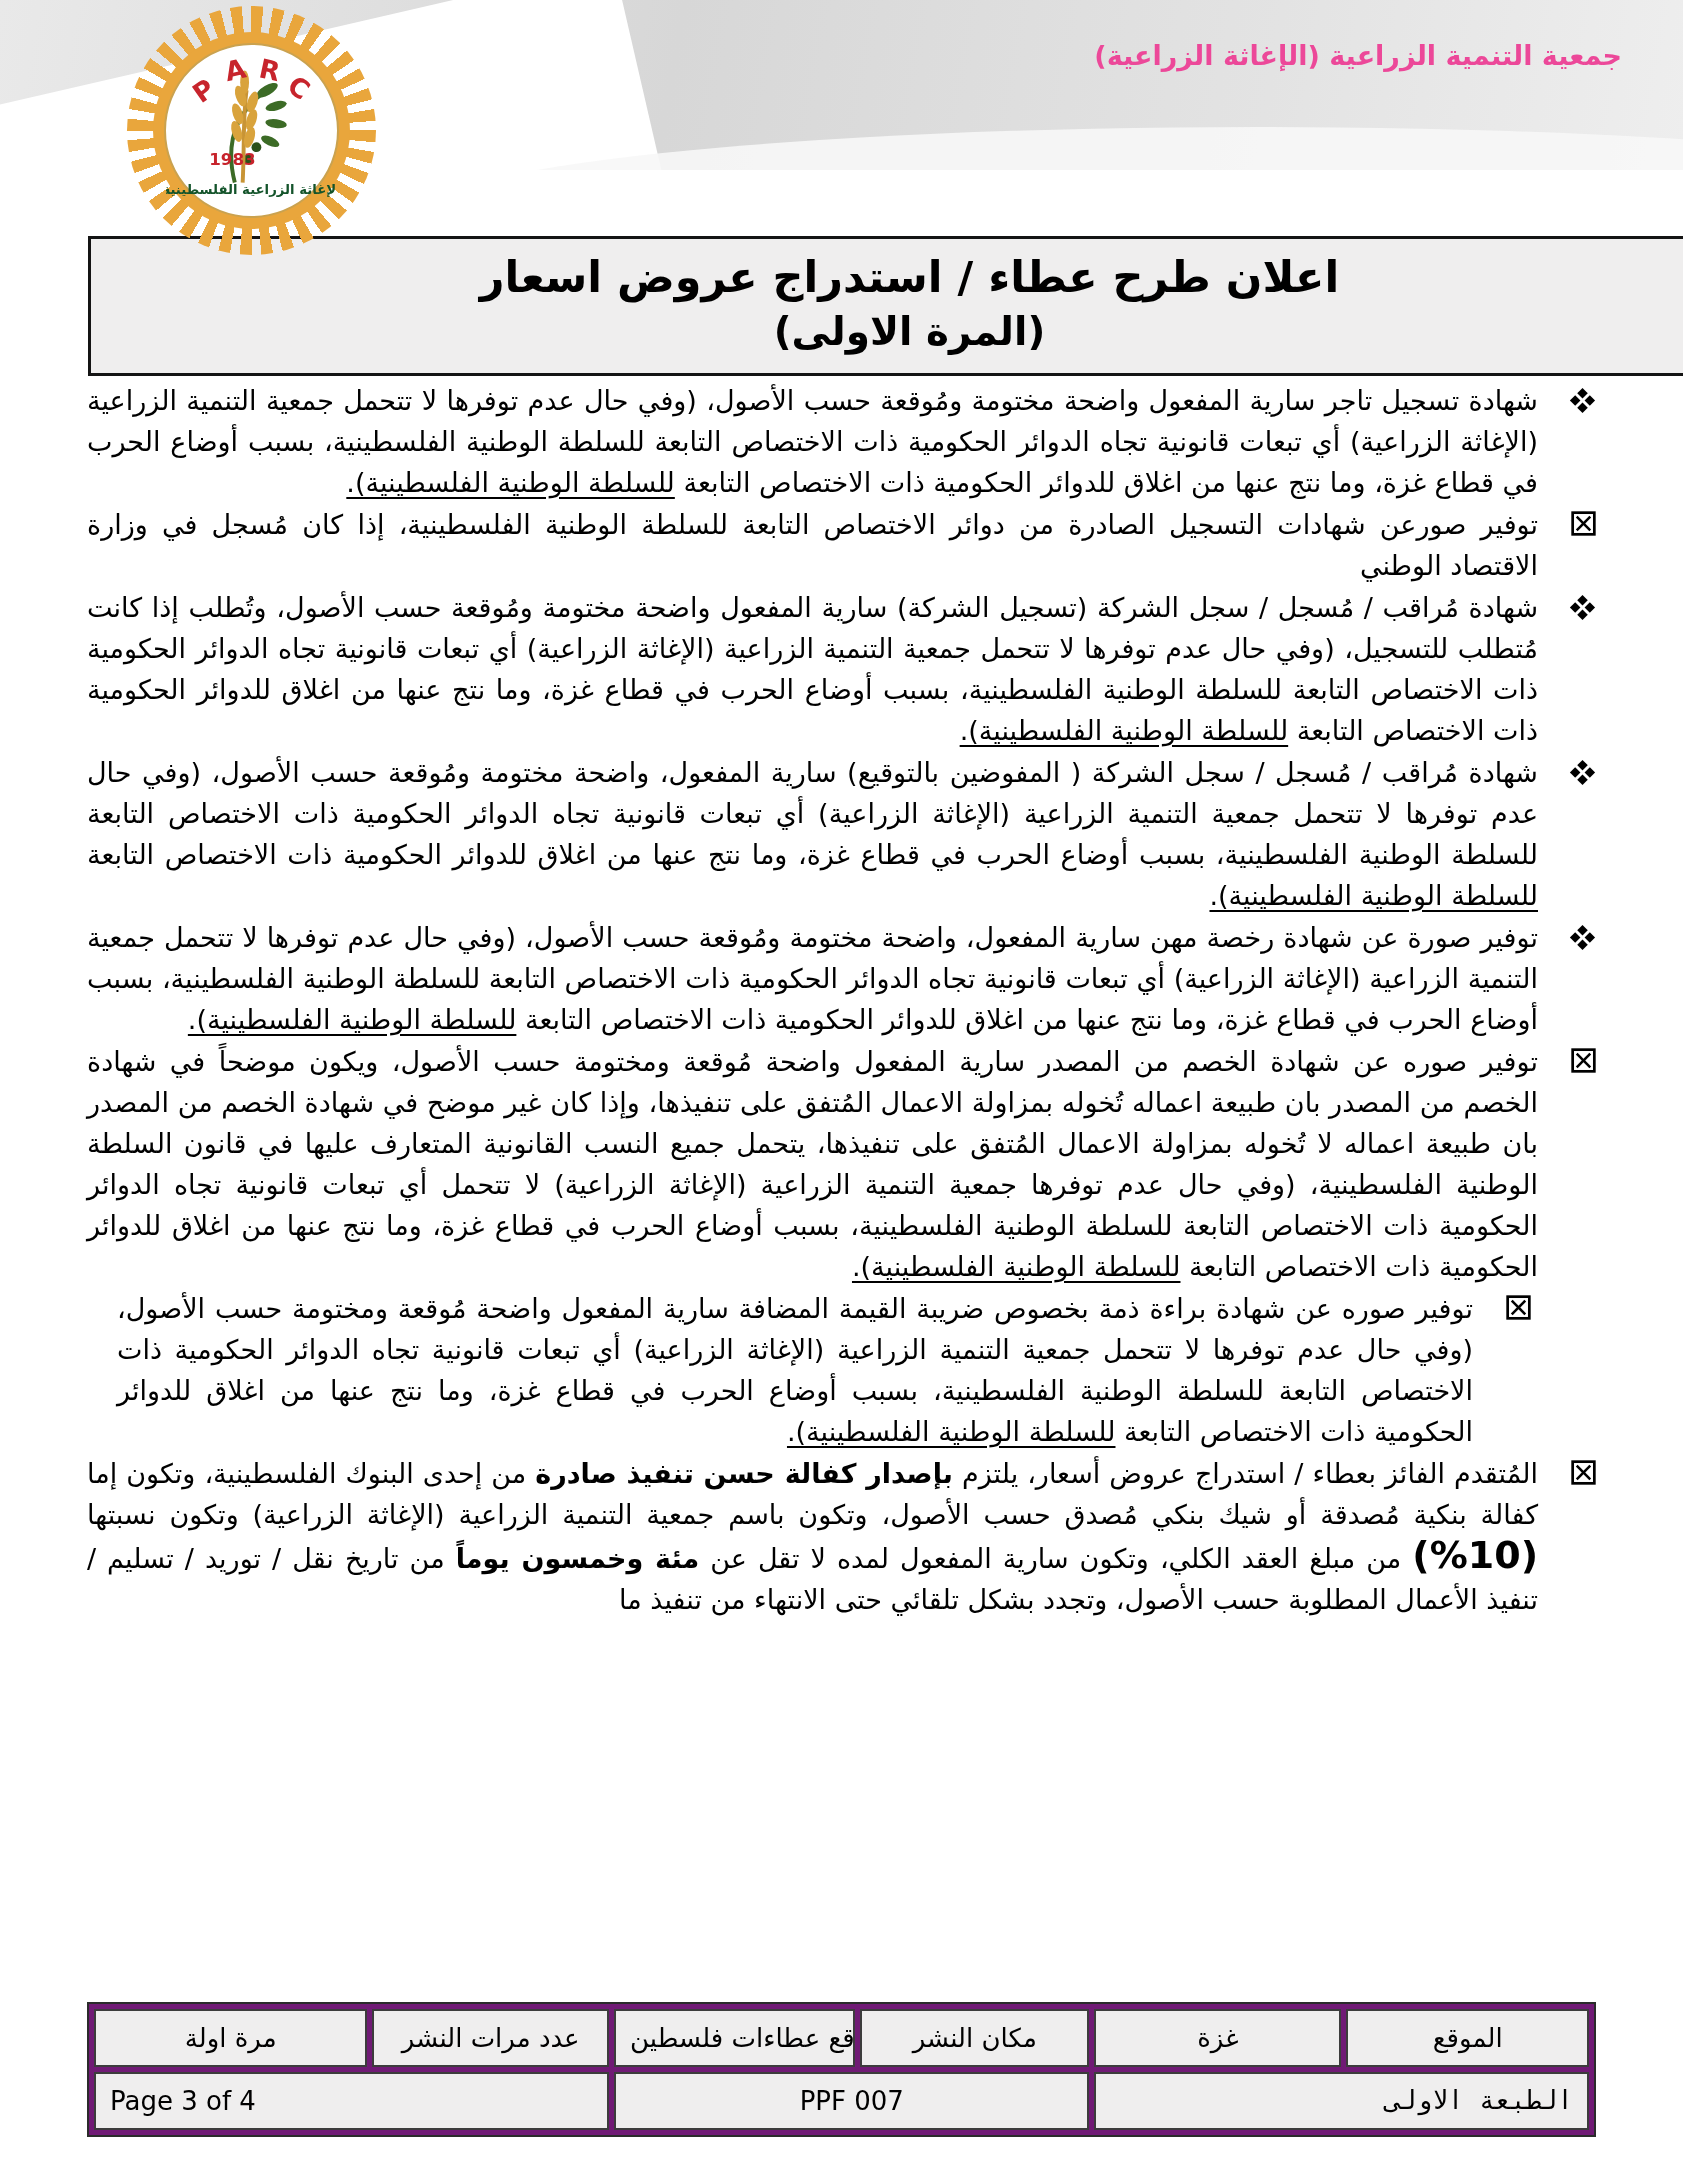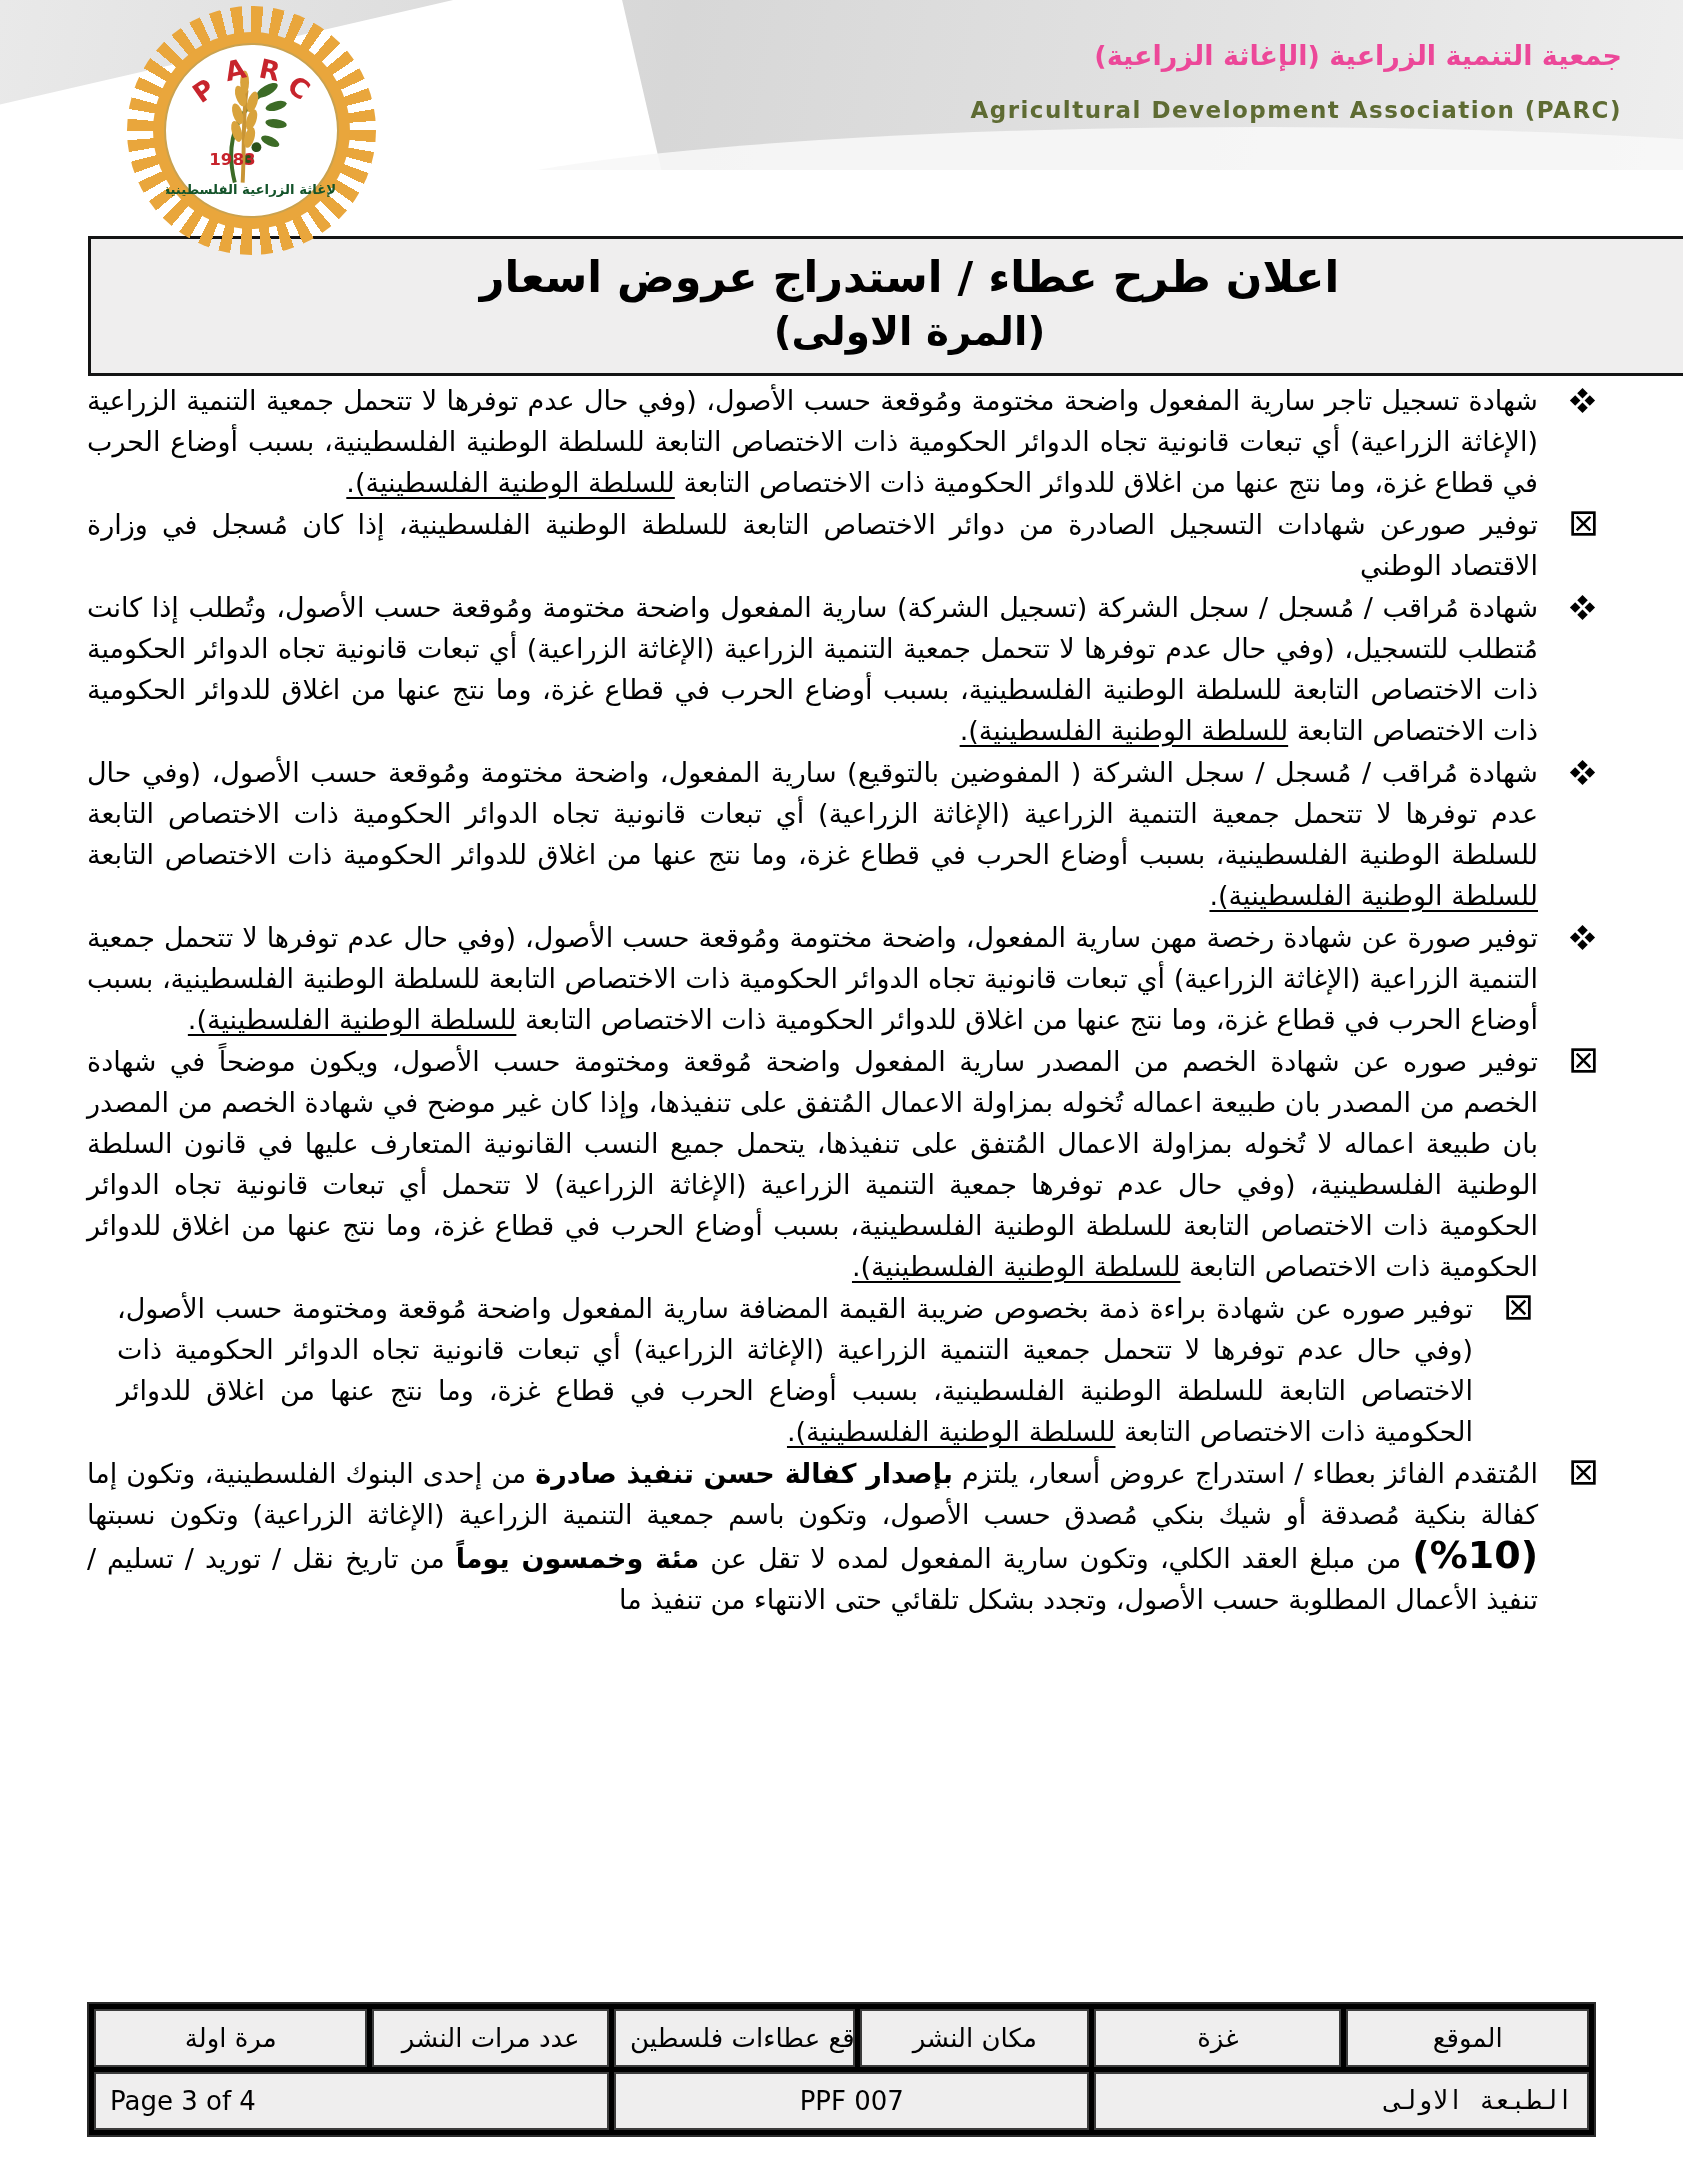--- a/index.html
+++ b/index.html
@@ -60,21 +60,21 @@
   .marker{flex:0 0 46px;padding-top:7px;}
   .marker svg{display:block;}
   .itext{flex:1 1 auto;text-align:justify;}
   .item.indented{margin-right:65px;margin-left:30px;}
   .u{text-decoration:underline;text-underline-offset:5px;}
   .b{font-weight:bold;}
   .big{font-weight:bold;font-size:38px;line-height:41px;}
   
   .footer-table{
     position:absolute;left:87px;top:2002px;width:1509px;
-    border:2px solid #2b2b2b;background:#000000;
+    border:2px solid #2b2b2b;background:#701a75;
     border-collapse:separate;border-spacing:5px;
     table-layout:fixed;
   }
   .footer-table td{
     border:2px solid #3c3c3c;background:#efeeee;
     height:50px;text-align:center;vertical-align:middle;
     font-size:26px;padding:2px 14px;overflow:hidden;white-space:nowrap;
   }
   .footer-table .cell-ltr{direction:ltr;}
   .footer-table .al{text-align:left;}
@@ -118,21 +118,20 @@
 
       <text x="44" y="122" font-size="17" font-weight="bold" fill="#c7242c">1983</text>
 
       <text x="87" y="152" font-size="13.5" font-weight="bold" fill="#14542b" text-anchor="middle" direction="rtl">الإغاثة الزراعية الفلسطينية</text>
     </svg>
   </div>
 </div>
 
 <div class="org-names">
   <div class="org-ar">جمعية التنمية الزراعية (الإغاثة الزراعية)</div>
-  <div class="org-en">Agricultural Development Association (PARC)</div>
 </div>
 
 <div class="title-box">
   <div class="title-line1">اعلان طرح عطاء / استدراج عروض اسعار</div>
   <div class="title-line2">(المرة الاولى)</div>
 </div>
 
 <div class="doc-body">
 
 

